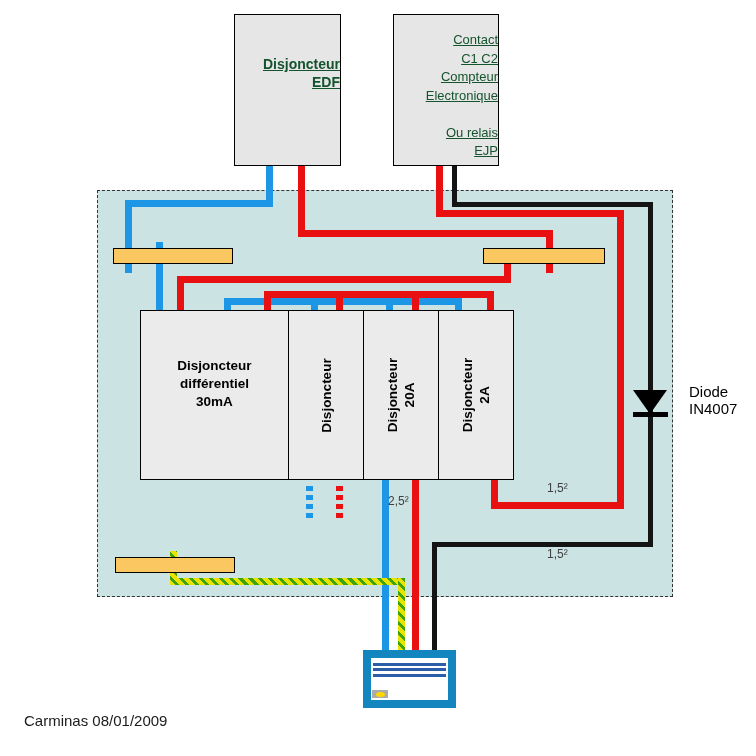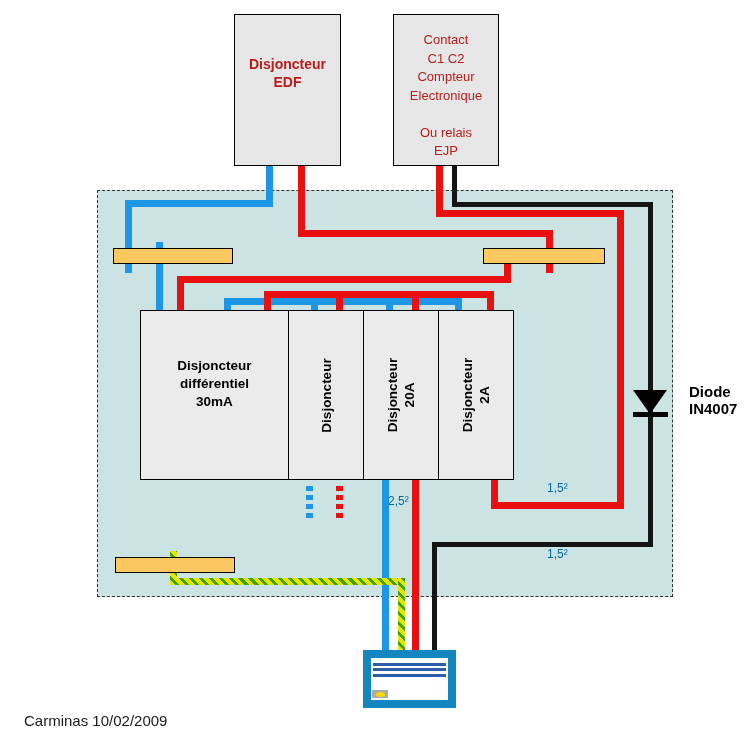--- a/index.html
+++ b/index.html
@@ -7,23 +7,24 @@
   .canvas { position: relative; width: 756px; height: 756px; background: #fff; overflow: hidden; }
   .abs { position: absolute; }
 
   .panel {
     background: var(--panel-bg);
     border: 1px dashed #333;
   }
   .gbox {
     background: var(--box-bg);
     border: 1px solid #000;
-    text-align: center;
+    text-align: right;
     white-space: pre-line;
-    color: #b91c1c;
+    color: #14532d;
+    text-decoration: underline;
   }
   .edf-box { font-weight: bold; font-size: 14px; line-height: 18px; padding-top: 40px; }
   .contact-box { font-size: 13px; line-height: 18.5px; padding-top: 16px; }
 
   .module {
     background: var(--module-bg);
     border: 1px solid #000;
     display: flex; align-items: center; justify-content: center;
   }
   .module .txt {
@@ -40,22 +41,22 @@
   .wire-red   { background: var(--wire-red); }
   .wire-black { background: var(--wire-black); }
   .earth {
     background: repeating-linear-gradient(45deg, var(--earth-yellow) 0 4px, var(--earth-green) 4px 7px);
   }
   .dot-blue { background: repeating-linear-gradient(to bottom, var(--wire-blue) 0 5px, transparent 5px 9px); }
   .dot-red  { background: repeating-linear-gradient(to bottom, var(--wire-red) 0 5px, transparent 5px 9px); }
 
   .busbar { background: var(--busbar); border: 1px solid #000; }
 
-  .lbl { color: #0369a1; font-size: 12px; white-space: nowrap; }
-  .diode-lbl { font-weight: bold; font-size: 15px; line-height: 17px; white-space: pre-line; color: #000; }
+  .lbl { color: #404040; font-size: 12px; white-space: nowrap; }
+  .diode-lbl { font-weight: normal; font-size: 15px; line-height: 17px; white-space: pre-line; color: #000; }
   .credit { font-size: 15px; color: #1a1a1a; white-space: nowrap; }
 
   .diode-tri {
     width: 0; height: 0;
     border-left: 17px solid transparent;
     border-right: 17px solid transparent;
     border-top: 24px solid #000;
   }
   .diode-bar { background: #000; }
 
@@ -168,15 +169,15 @@
     <div class="abs device-inner" style="left:8px; top:8px; width:77px; height:42px;">
       <div class="abs device-line" style="left:2px; top:5px; width:73px; height:3px;"></div>
       <div class="abs device-line" style="left:2px; top:10px; width:73px; height:3px;"></div>
       <div class="abs device-line" style="left:2px; top:16px; width:73px; height:3px;"></div>
       <div class="abs device-btn" style="left:1px; top:32px; width:16px; height:8px;">
           <i></i>
         </div>
     </div>
   </div>
 
-  <div class="abs credit" style="left:24px; top:712px;">Carminas 10/02/2009</div>
+  <div class="abs credit" style="left:24px; top:712px;">Carminas 08/01/2009</div>
 
 </div>
 
 </body></html>

